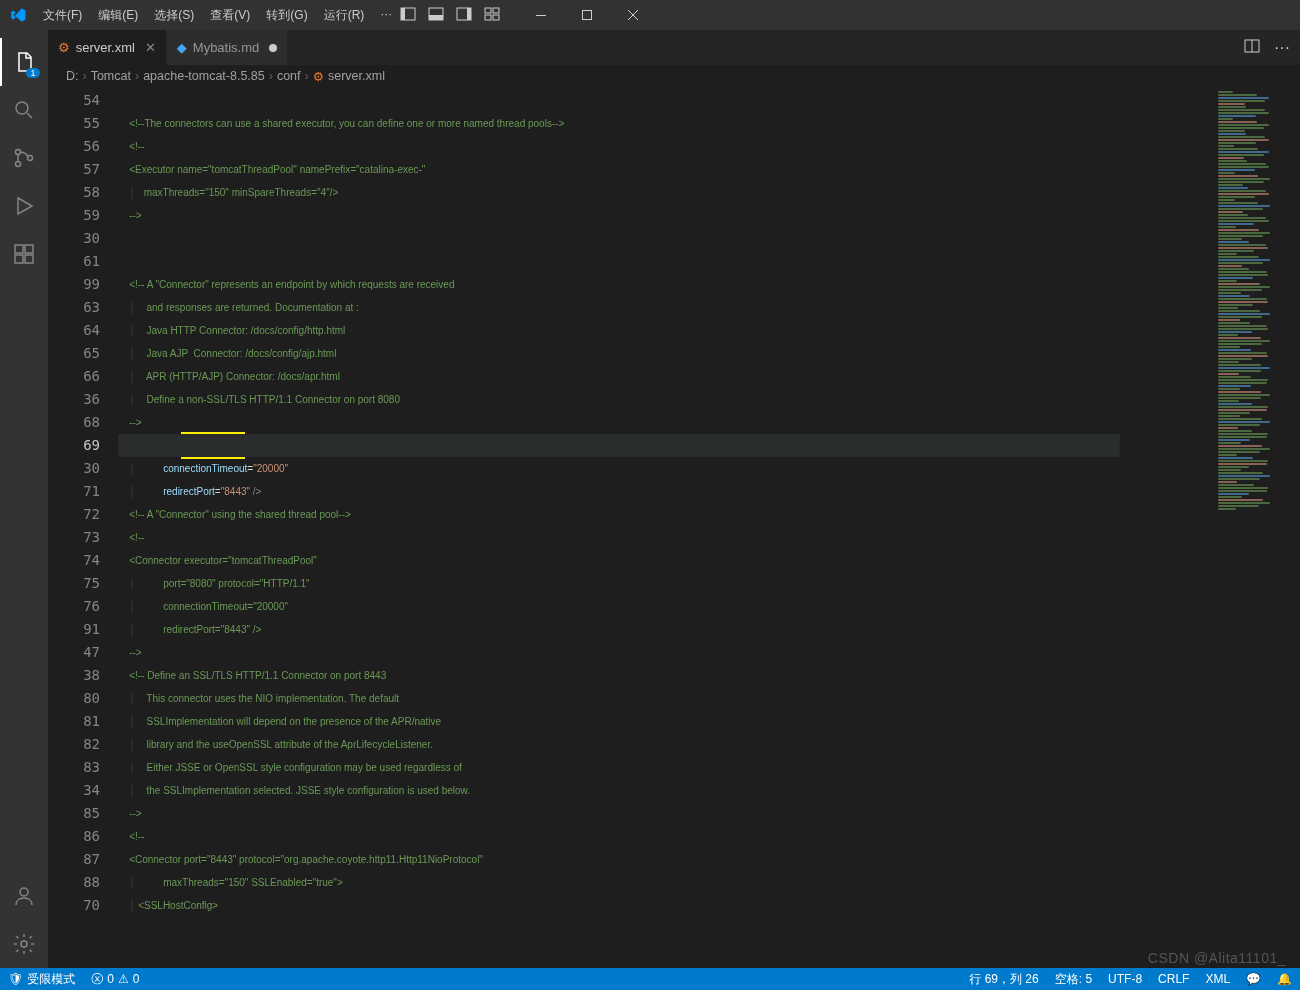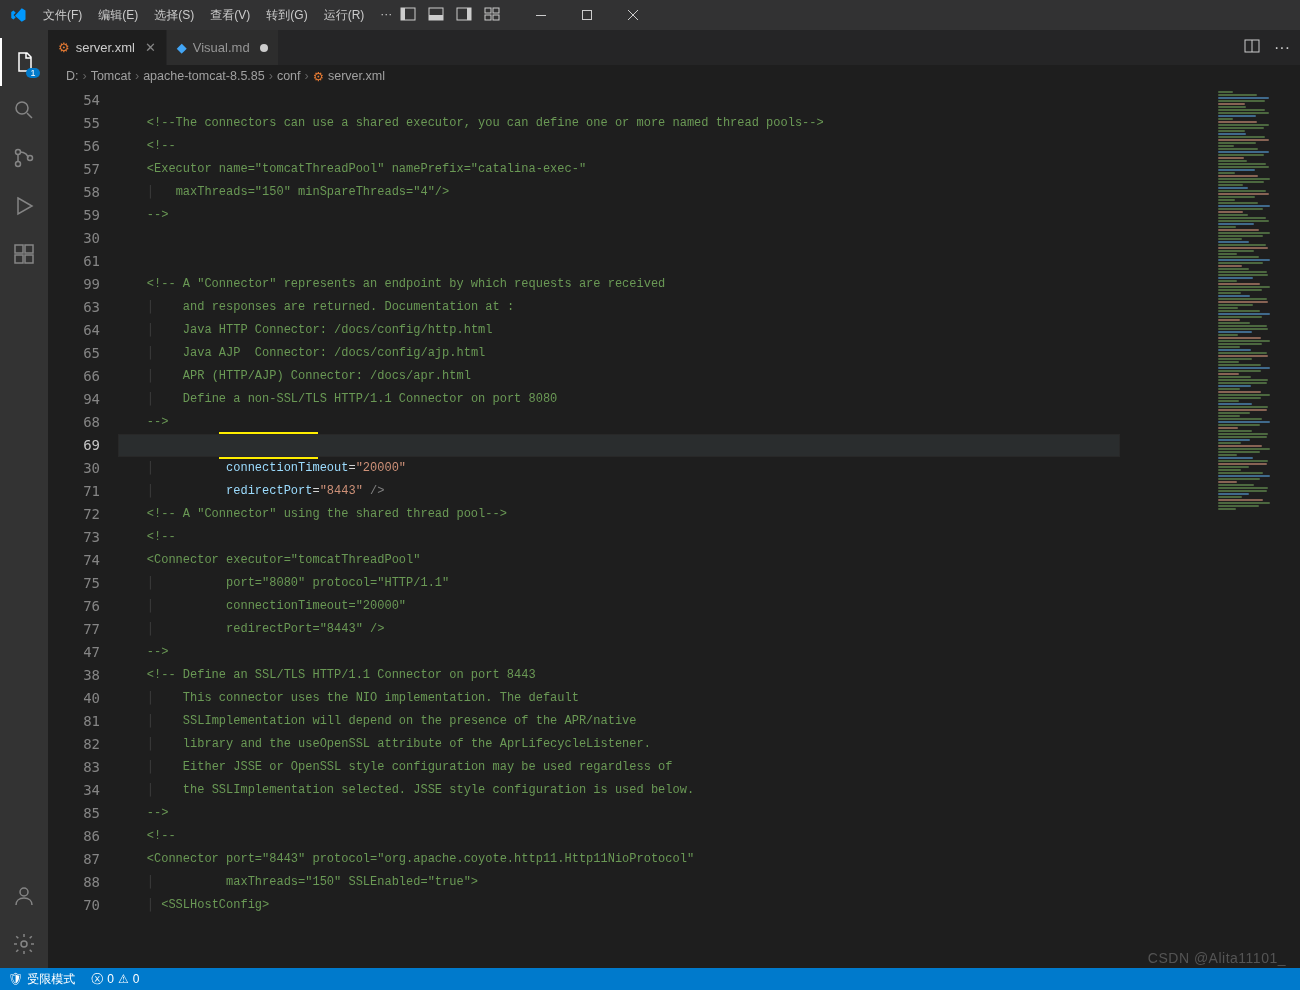--- a/index.html
+++ b/index.html
@@ -55,21 +55,21 @@
 
 .breadcrumbs { height:22px; display:flex; align-items:center; padding-left:18px; font-size:12.5px; color:#a0a0a0; background:#1e1e1e; }
 .crumb { display:flex; align-items:center; gap:4px; }
 .crumb-sep { margin:0 4px; color:#666; }
 
 .editor-body { flex:1; display:flex; position:relative; overflow:hidden; }
 .gutter { width:70px; background:#1e1e1e; text-align:right; padding-right:18px; color:#858585; font-family: Consolas, monospace; font-size:14px; line-height:23px; padding-top:2px; }
 .gutter .ln { height:23px; }
 .gutter .ln.current { color:#c6c6c6; }
 
-.code { flex:1; font-family: Liberation Mono, monospace; font-size:12px; line-height:23px; white-space:pre; color:#d4d4d4; padding-top:2px; position:relative; }
+.code { flex:1; font-family: Liberation Sans, sans-serif; font-size:10px; line-height:23px; white-space:pre; color:#d4d4d4; padding-top:2px; position:relative; }
 .code-line { height:23px; padding-left:62px; text-indent:-62px; margin-left:62px; }
 .code-line { padding-left:0; text-indent:0; margin-left:0; }
 .line-highlight { position:absolute; left:0; right:90px; height:23px; background:#2a2d2e; border:1px solid #282828; }
 
 .c-comment { color:#6a9955; }
 .c-tag { color:#569cd6; }
 .c-attr { color:#9cdcfe; }
 .c-str { color:#ce9178; }
 .c-punct { color:#808080; }
 .c-white { color:#d4d4d4; }
@@ -202,21 +202,21 @@
 
   <div class="editor-area">
     <div class="tabs">
       <div class="tab active">
         <span style="color:#e37933;">⚙</span>
         <span>server.xml</span>
         <span class="tab-close">✕</span>
       </div>
       <div class="tab inactive">
         <span style="color:#42a5f5;">◆</span>
-        <span>Visual.md</span>
+        <span>Mybatis.md</span>
         <span class="tab-dot"></span>
       </div>
       <div class="tabs-right">
         <span><svg width="16" height="16" viewBox="0 0 16 16">
               <rect x="1" y="2" width="14" height="12" fill="none" stroke="#ccc"></rect>
               <line x1="8" y1="2" x2="8" y2="14" stroke="#ccc"></line>
             </svg></span>
         <span style="color:#ccc;">···</span>
       </div>
     </div>
@@ -252,34 +252,34 @@
           <div class="ln">57</div>
           <div class="ln">58</div>
           <div class="ln">59</div>
           <div class="ln">30</div>
           <div class="ln">61</div>
           <div class="ln">99</div>
           <div class="ln">63</div>
           <div class="ln">64</div>
           <div class="ln">65</div>
           <div class="ln">66</div>
-          <div class="ln">94</div>
+          <div class="ln">36</div>
           <div class="ln">68</div>
           <div class="ln current">69</div>
           <div class="ln">30</div>
           <div class="ln">71</div>
           <div class="ln">72</div>
           <div class="ln">73</div>
           <div class="ln">74</div>
           <div class="ln">75</div>
           <div class="ln">76</div>
-          <div class="ln">77</div>
+          <div class="ln">91</div>
           <div class="ln">47</div>
           <div class="ln">38</div>
-          <div class="ln">40</div>
+          <div class="ln">80</div>
           <div class="ln">81</div>
           <div class="ln">82</div>
           <div class="ln">83</div>
           <div class="ln">34</div>
           <div class="ln">85</div>
           <div class="ln">86</div>
           <div class="ln">87</div>
           <div class="ln">88</div>
           <div class="ln">70</div>
         </div>
@@ -438,15 +438,24 @@
       <span>🛡</span>
       <span>受限模式</span>
     </div>
     <div class="status-item">
       <span>ⓧ</span>
         <span>0</span>
       <span>⚠</span>
         <span>0</span>
     </div>
   </div>
+  <div class="status-right">
+    <div class="status-item">行 69，列 26</div>
+    <div class="status-item">空格: 5</div>
+    <div class="status-item">UTF-8</div>
+    <div class="status-item">CRLF</div>
+    <div class="status-item">XML</div>
+    <div class="status-item">💬</div>
+    <div class="status-item">🔔</div>
+  </div>
 </div>
 
 <div class="watermark">CSDN @Alita11101_</div>
 
 </body></html>

